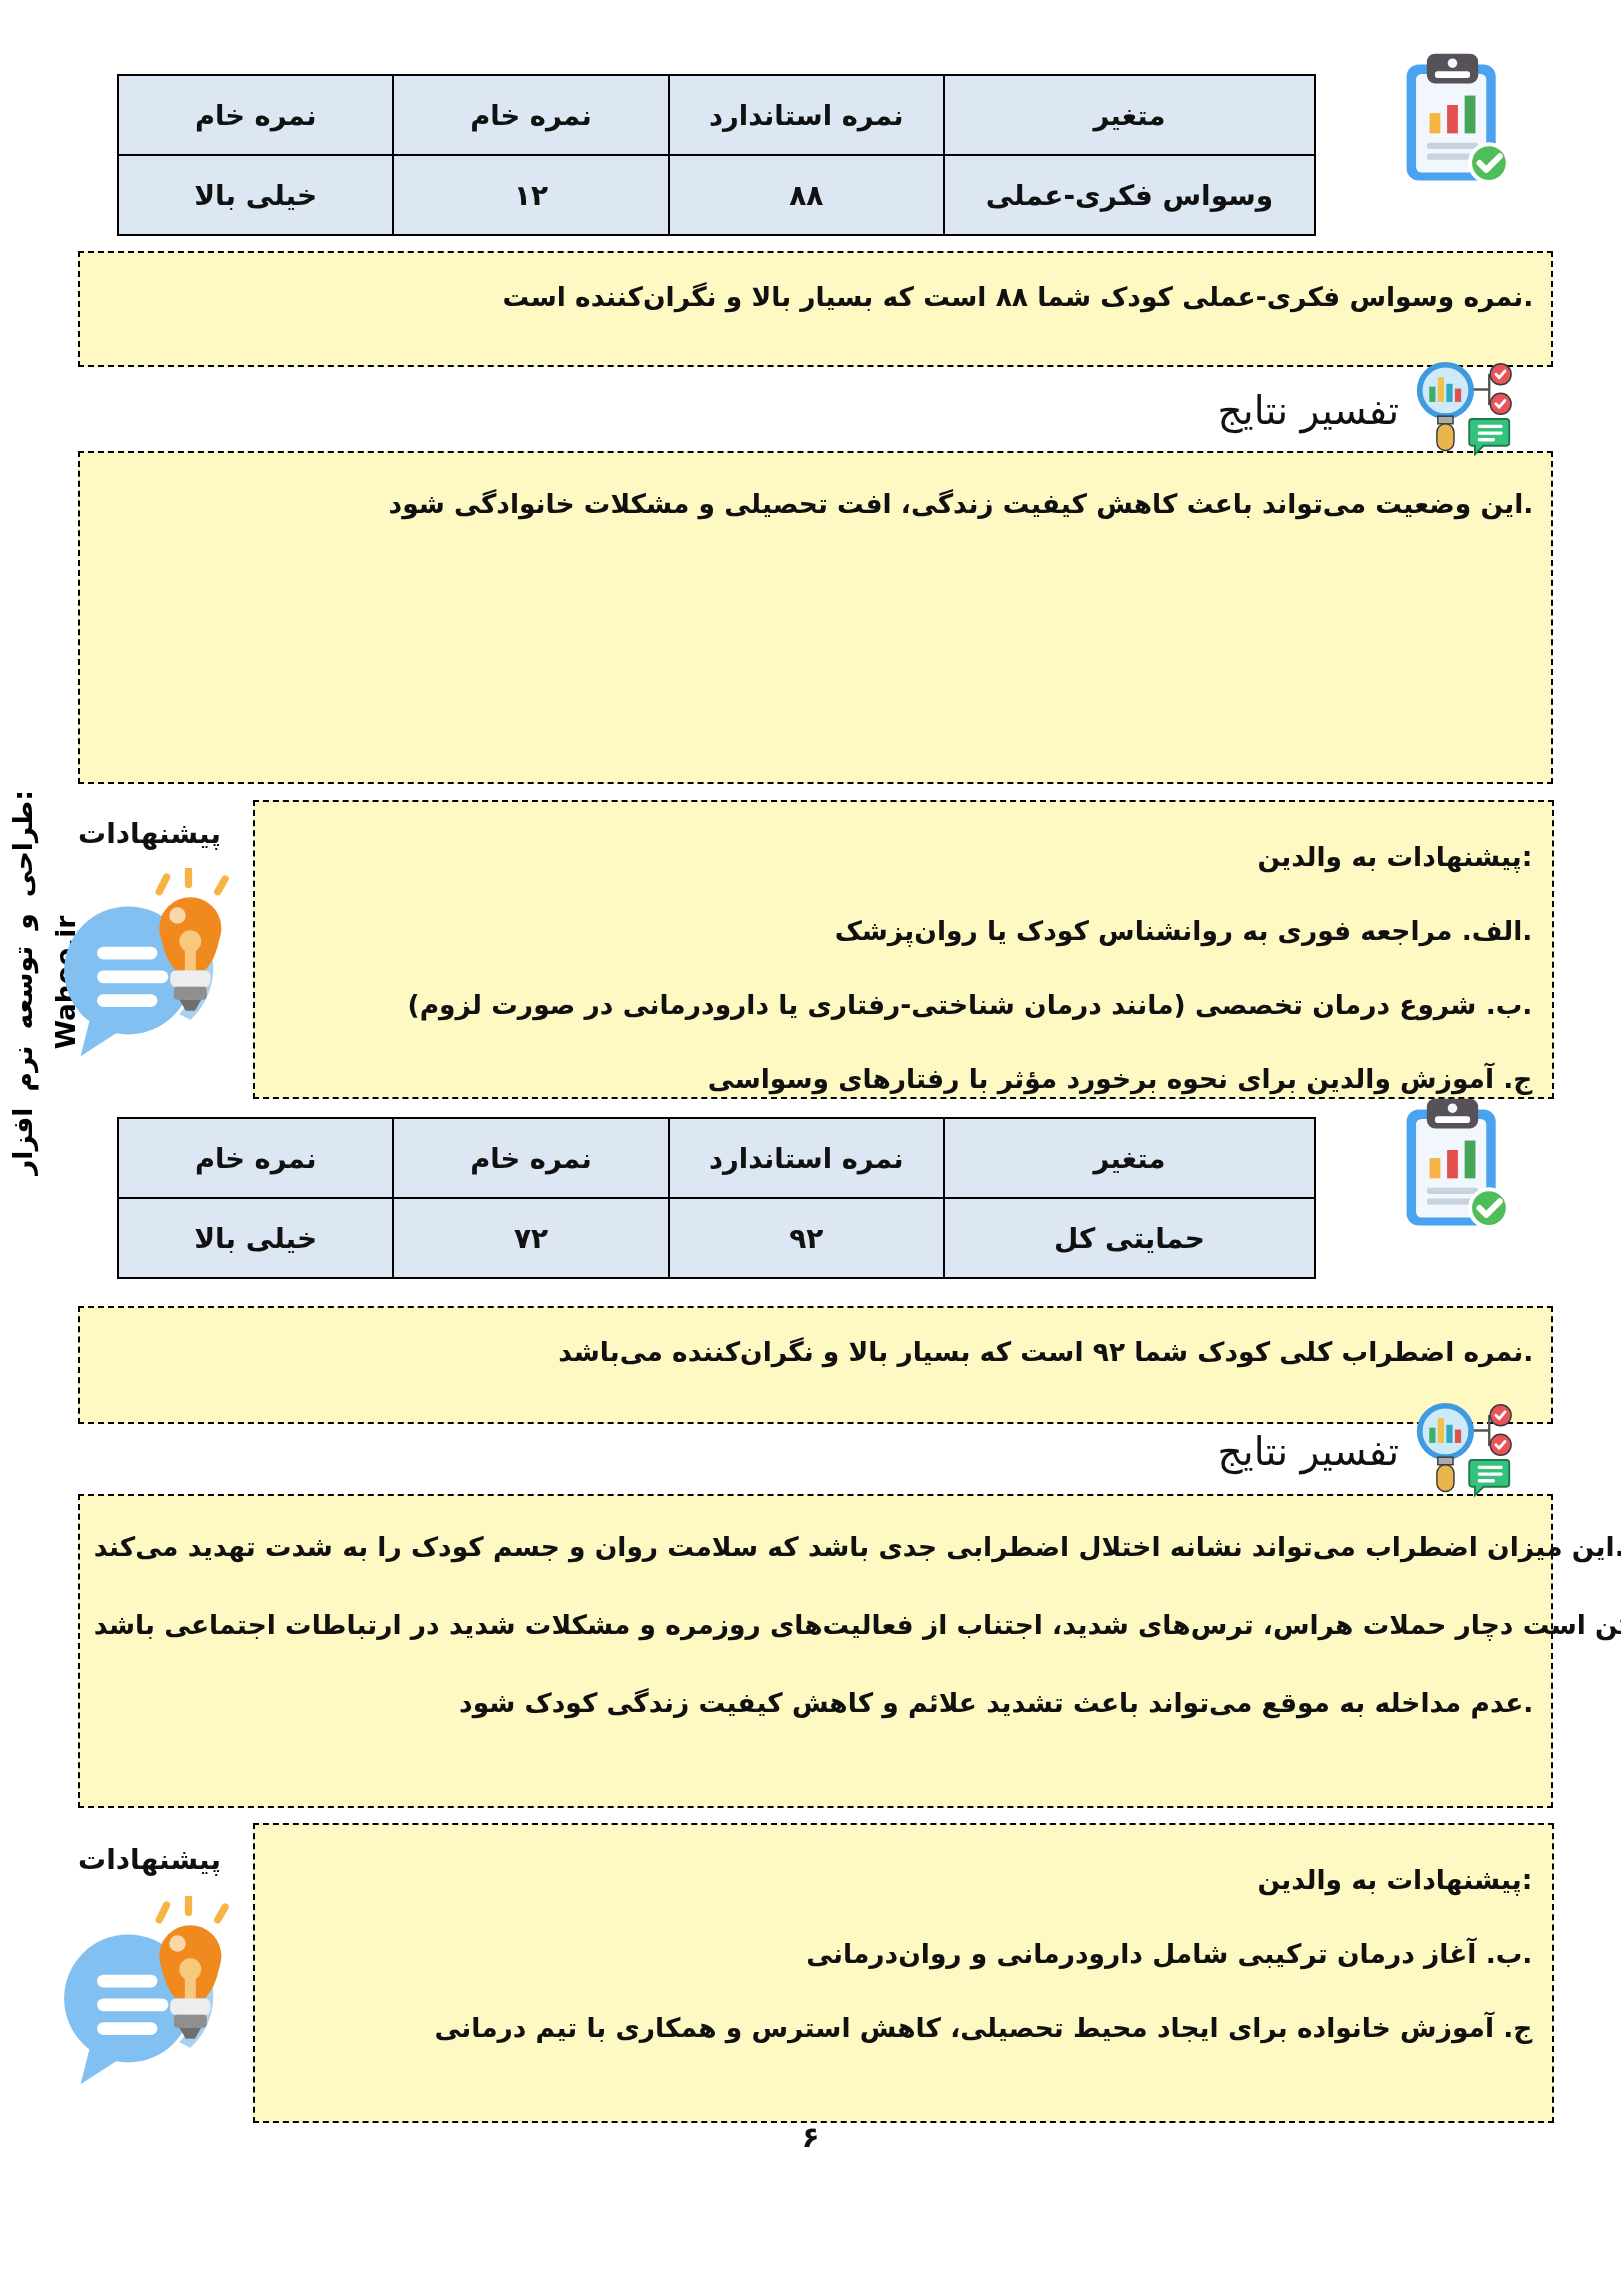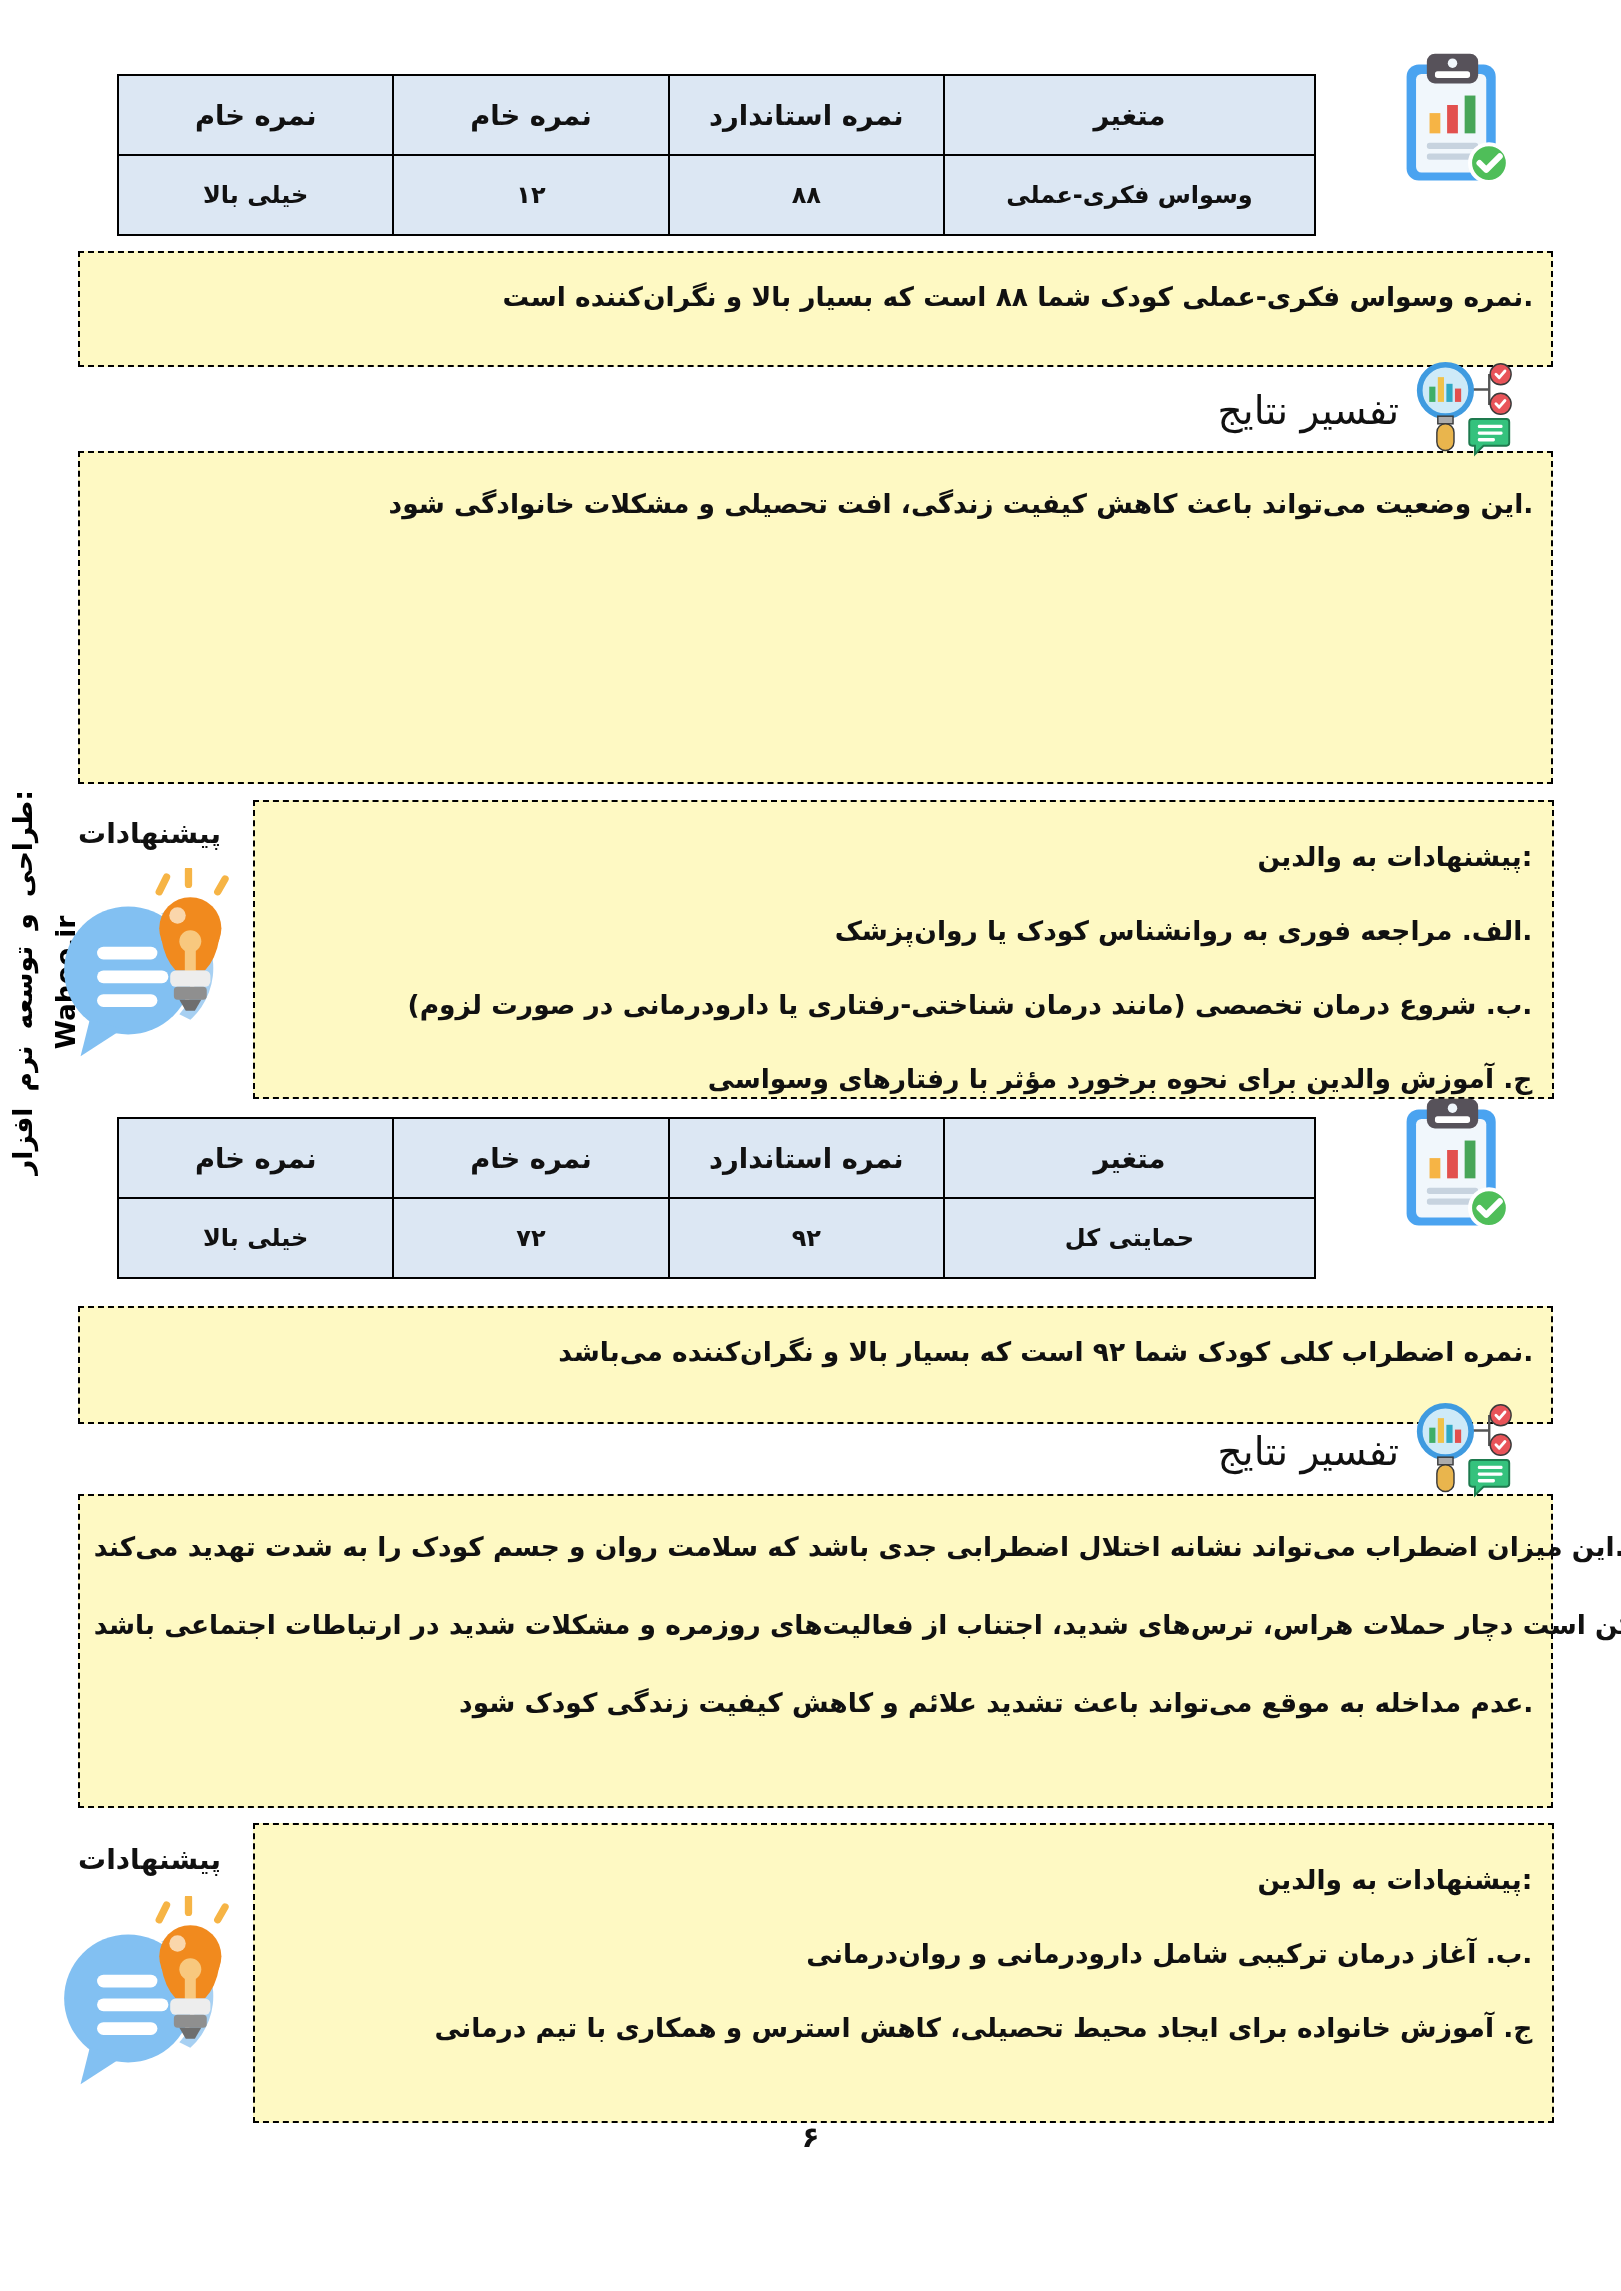--- a/index.html
+++ b/index.html
@@ -16,21 +16,21 @@
     font-size:26.5px;word-spacing:6.9px;text-align:center;line-height:43px;color:#000;
   }
 
   
   table.score{
     border-collapse:collapse;table-layout:fixed;width:1199px;
     background:#DCE7F3;
   }
   table.score th,table.score td{
     border:2px solid #000;height:78px;text-align:center;vertical-align:middle;
-    font-size:24px;font-weight:bold;padding:0 5.9px;
+    font-size:28px;font-weight:bold;padding:0 5.9px;
   }
   table.score{border:2.9px solid #000;}
   table.score thead th{border-bottom:2.9px solid #000;font-size:27.4px;}
   .tbl-a{left:117px;top:74px;}
   .tbl-b{left:117px;top:1117px;}
 
   
   .peach{
     background:#fef9c3;border:2px dashed #000;box-sizing:border-box;
     direction:ltr;text-align:right;

